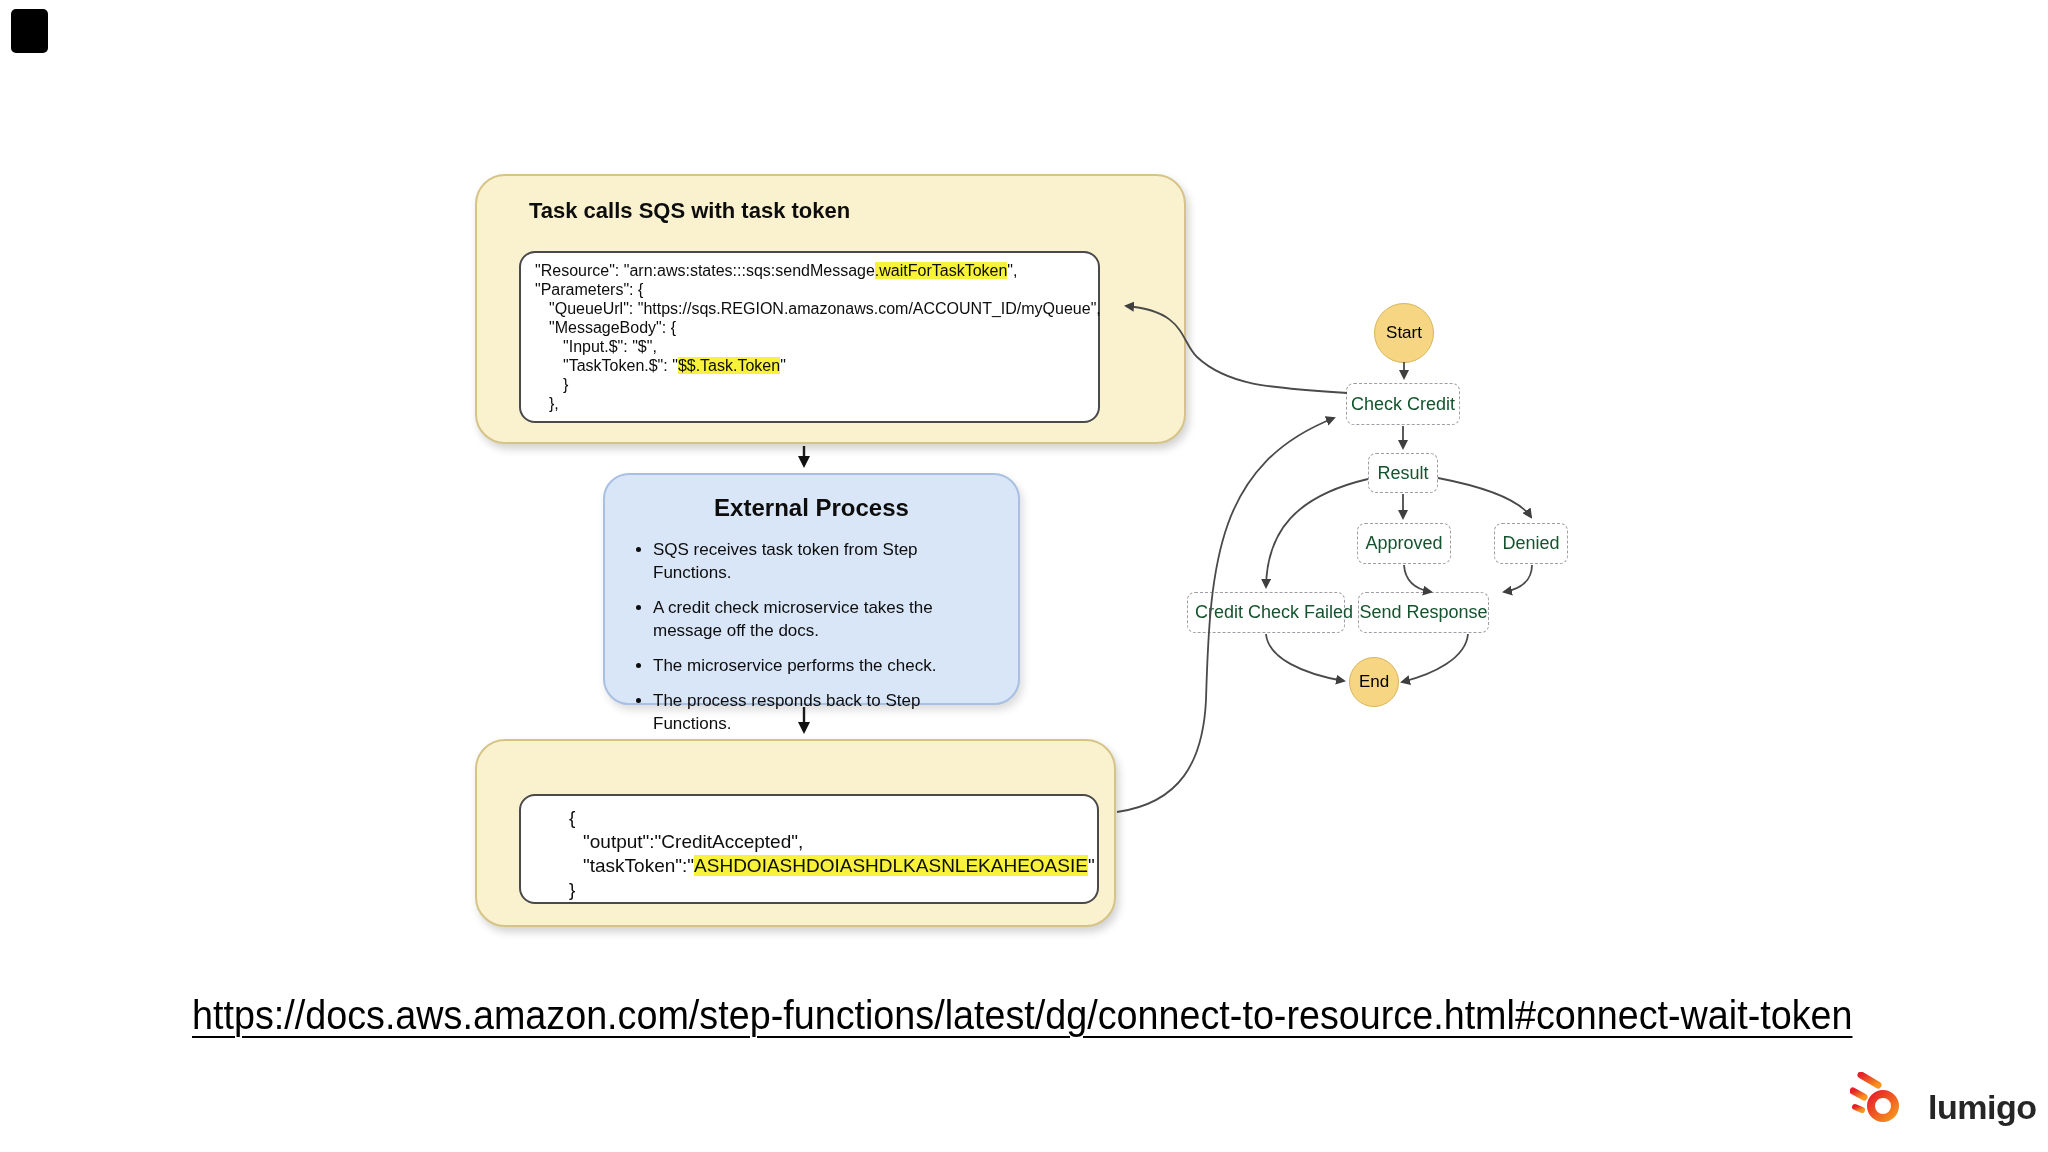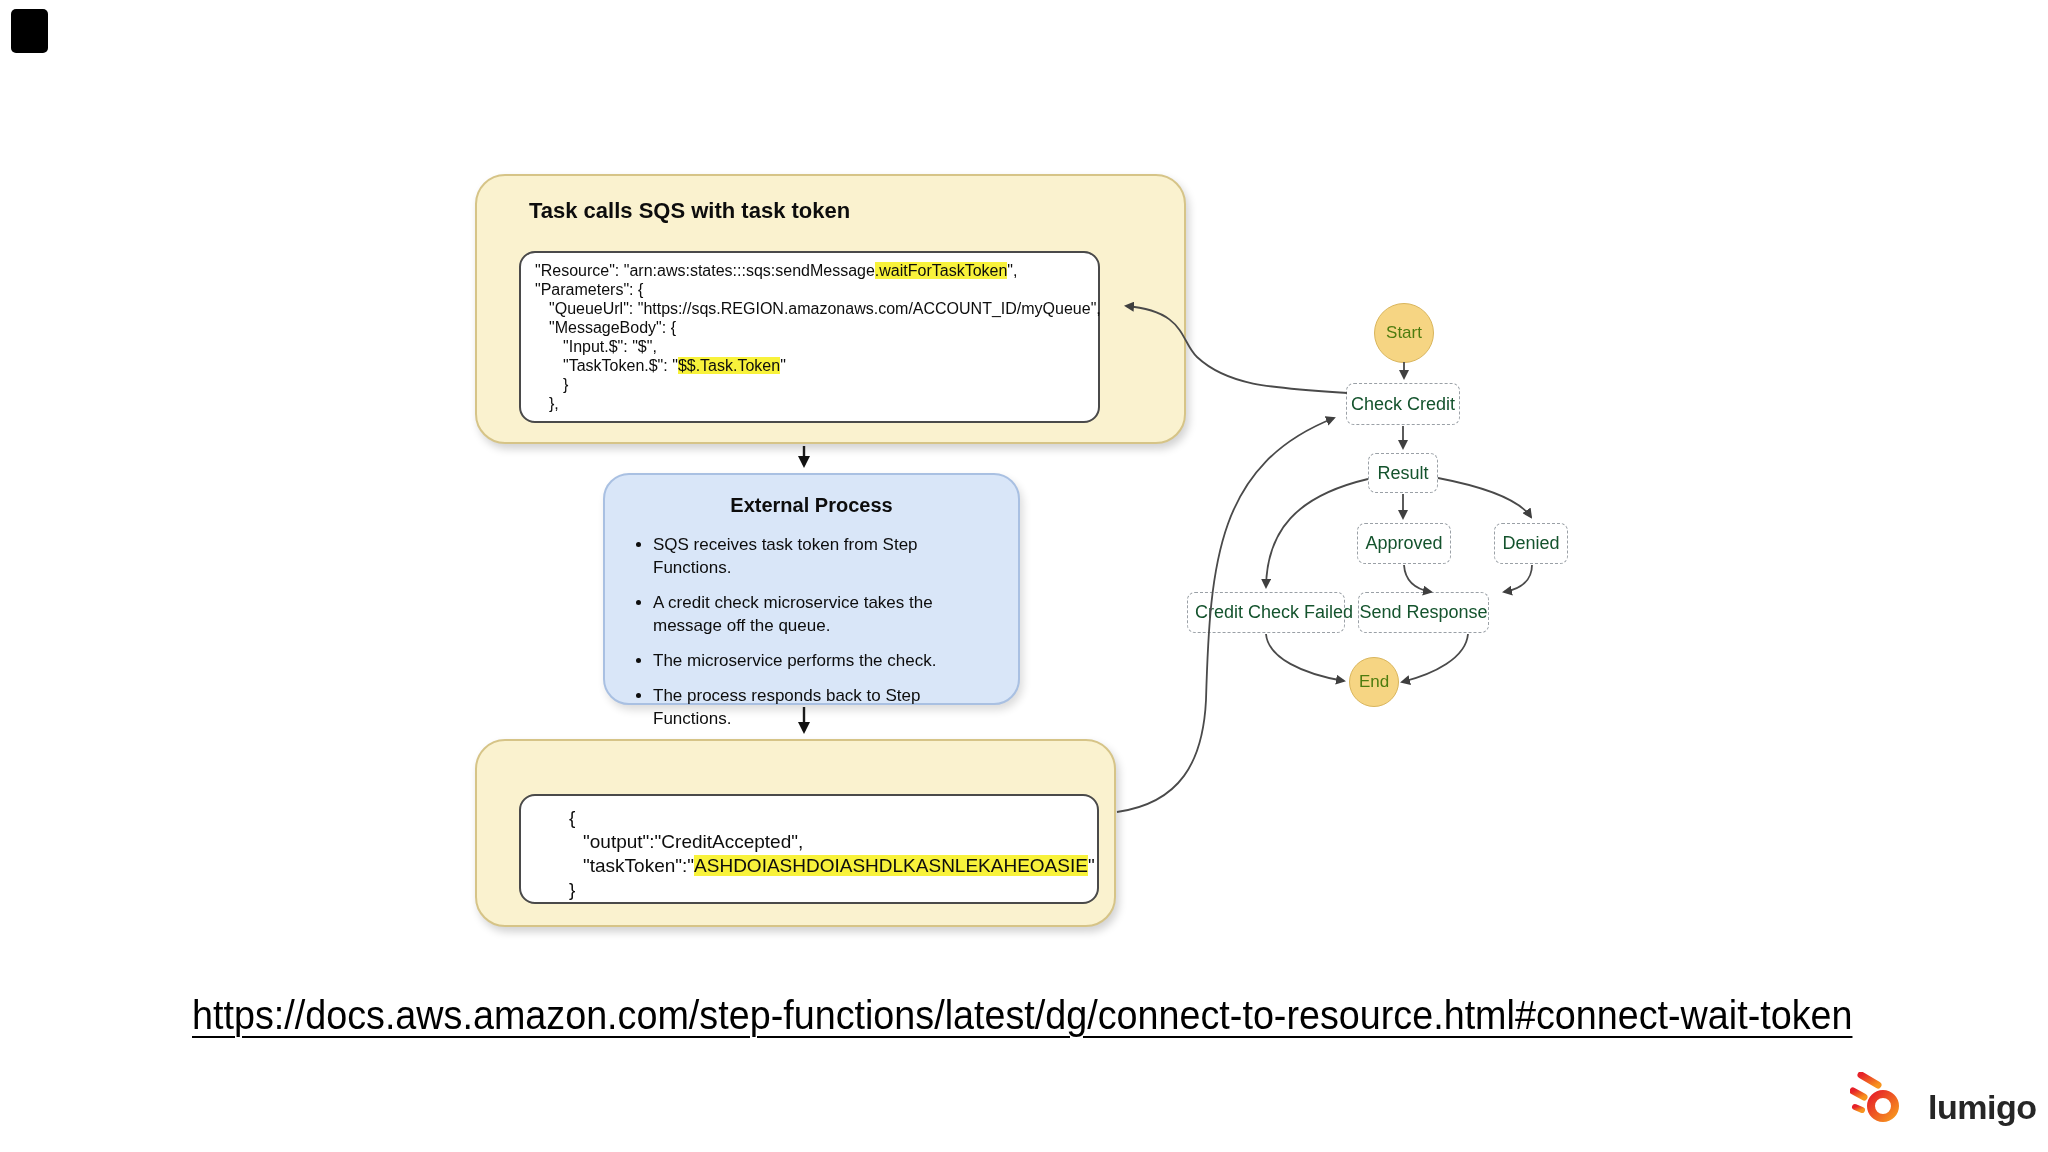--- a/index.html
+++ b/index.html
@@ -22,30 +22,30 @@
   .codebox2{left:42px;top:53px;width:580px;height:110px;padding:10px 0 0 14px;}
   .cl{white-space:pre;font-size:16px;line-height:19px;color:#0d0d0d;}
   .codebox2 .cl{font-size:19px;line-height:24px;}
   .i1{padding-left:14px;} .i2{padding-left:28px;}
   .j1{padding-left:34px;} .j2{padding-left:48px;}
   .hl{background:#f8f23b;}
 
   
   .box-blue{position:absolute;left:603px;top:473px;width:417px;height:232px;background:#d9e6f8;
             border:2px solid #a9c0e2;border-radius:26px;box-shadow:3px 5px 9px rgba(0,0,0,.14);box-sizing:border-box;}
-  .box-blue .title{margin:19px 0 0 0;text-align:center;font-size:20px;font-weight:bold;color:#0d0d0d;}
+  .box-blue .title{margin:19px 0 0 0;text-align:center;font-size:24px;font-weight:bold;color:#0d0d0d;}
   .box-blue ul{margin:16px 0 0 30px;padding-left:18px;}
   .box-blue li{width:302px;font-size:17px;line-height:23px;color:#0d0d0d;margin:12px 0 1px 0;}
 
   
   .node{position:absolute;display:flex;align-items:center;justify-content:center;background:#fff;
         border:1.5px dashed #9aa0a6;border-radius:8px;font-size:18px;color:#14532d;
         white-space:nowrap;box-sizing:border-box;z-index:3;}
   .circle{position:absolute;display:flex;align-items:center;justify-content:center;border-radius:50%;
-          background:#f6d583;border:1.5px solid #d9b55c;font-size:17px;color:#4d7c0f;box-sizing:border-box;z-index:3;}
+          background:#f6d583;border:1.5px solid #d9b55c;font-size:17px;color:#000000;box-sizing:border-box;z-index:3;}
   .n-start{left:1374px;top:303px;width:60px;height:60px;}
   .n-cc{left:1346px;top:383px;width:114px;height:42px;}
   .n-result{left:1368px;top:453px;width:70px;height:40px;}
   .n-approved{left:1357px;top:523px;width:94px;height:41px;}
   .n-denied{left:1494px;top:523px;width:74px;height:41px;}
   .n-ccf{left:1187px;top:592px;width:158px;height:41px;padding-left:16px;}
   .n-sr{left:1358px;top:592px;width:131px;height:41px;}
   .n-end{left:1349px;top:657px;width:50px;height:50px;}
 
   .arrows{position:absolute;left:0;top:0;z-index:6;pointer-events:none;}
@@ -75,21 +75,21 @@
       <div class="cl i2"><span>"TaskToken.$": "</span><span class="hl">$$.Task.Token</span><span>"</span></div>
       <div class="cl i2">}</div>
       <div class="cl i1">},</div>
     </div>
   </div>
 
   <div class="box-blue">
     <div class="title">External Process</div>
     <ul>
       <li>SQS receives task token from Step Functions.</li>
-      <li>A credit check microservice takes the message off the queue.</li>
+      <li>A credit check microservice takes the message off the docs.</li>
       <li>The microservice performs the check.</li>
       <li>The process responds back to Step Functions.</li>
     </ul>
   </div>
 
   <div class="ybox box-success">
     <div class="codebox codebox2">
       <div class="cl j1">{</div>
       <div class="cl j2">"output":"CreditAccepted",</div>
       <div class="cl j2"><span>"taskToken":"</span><span class="hl">ASHDOIASHDOIASHDLKASNLEKAHEOASIE</span><span>"</span></div>

